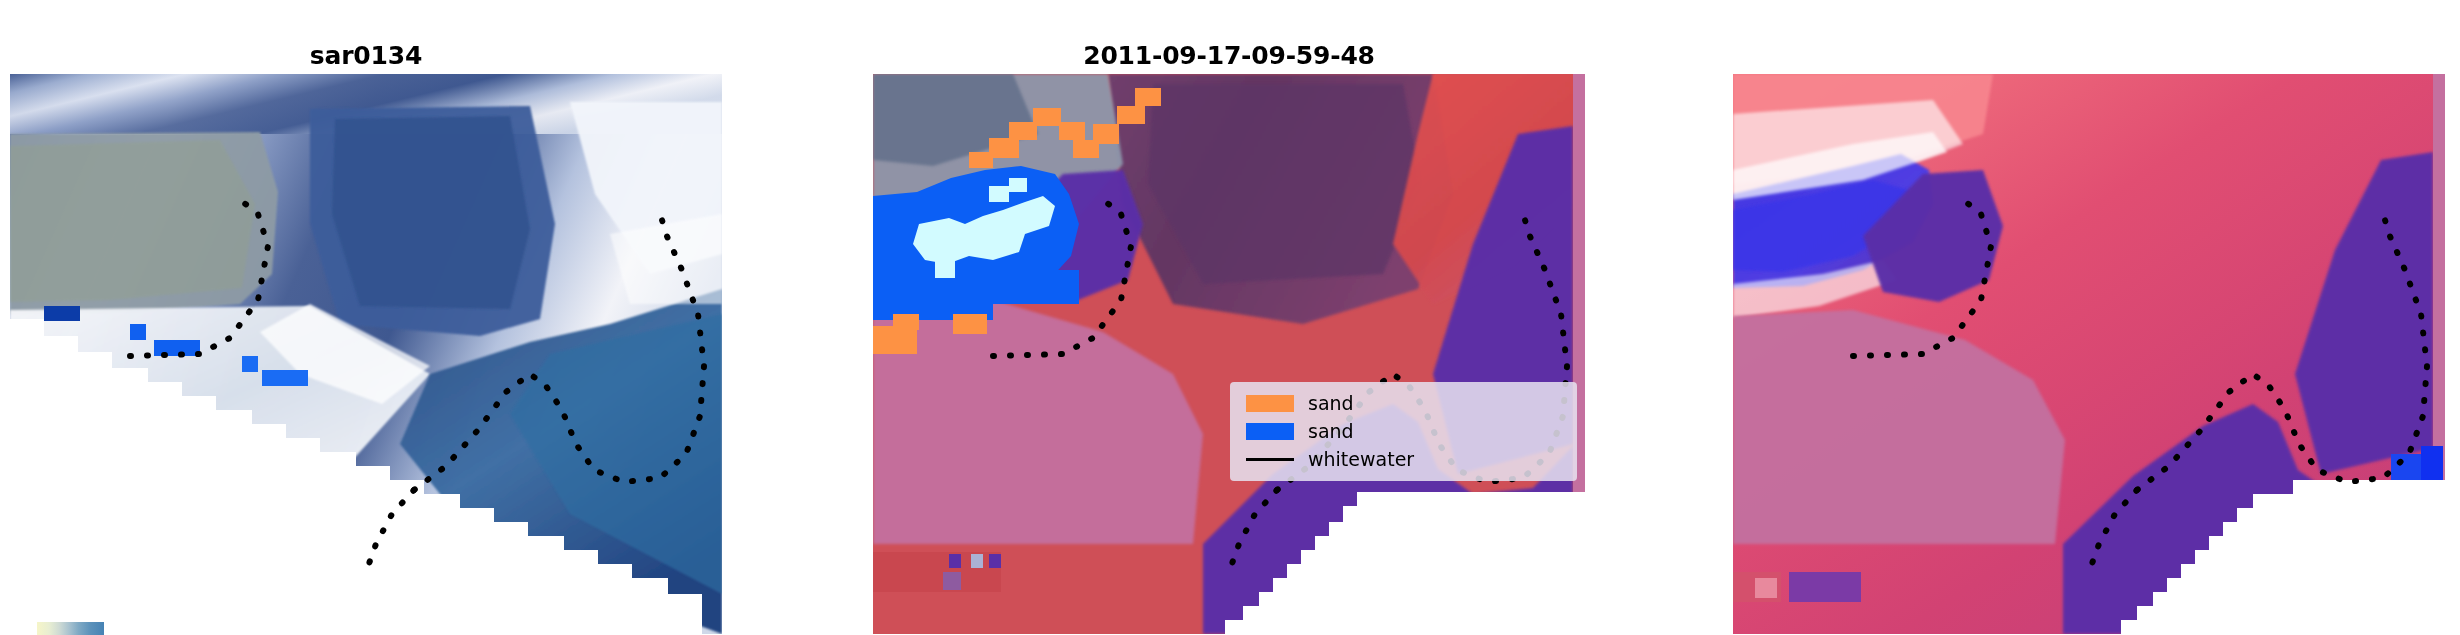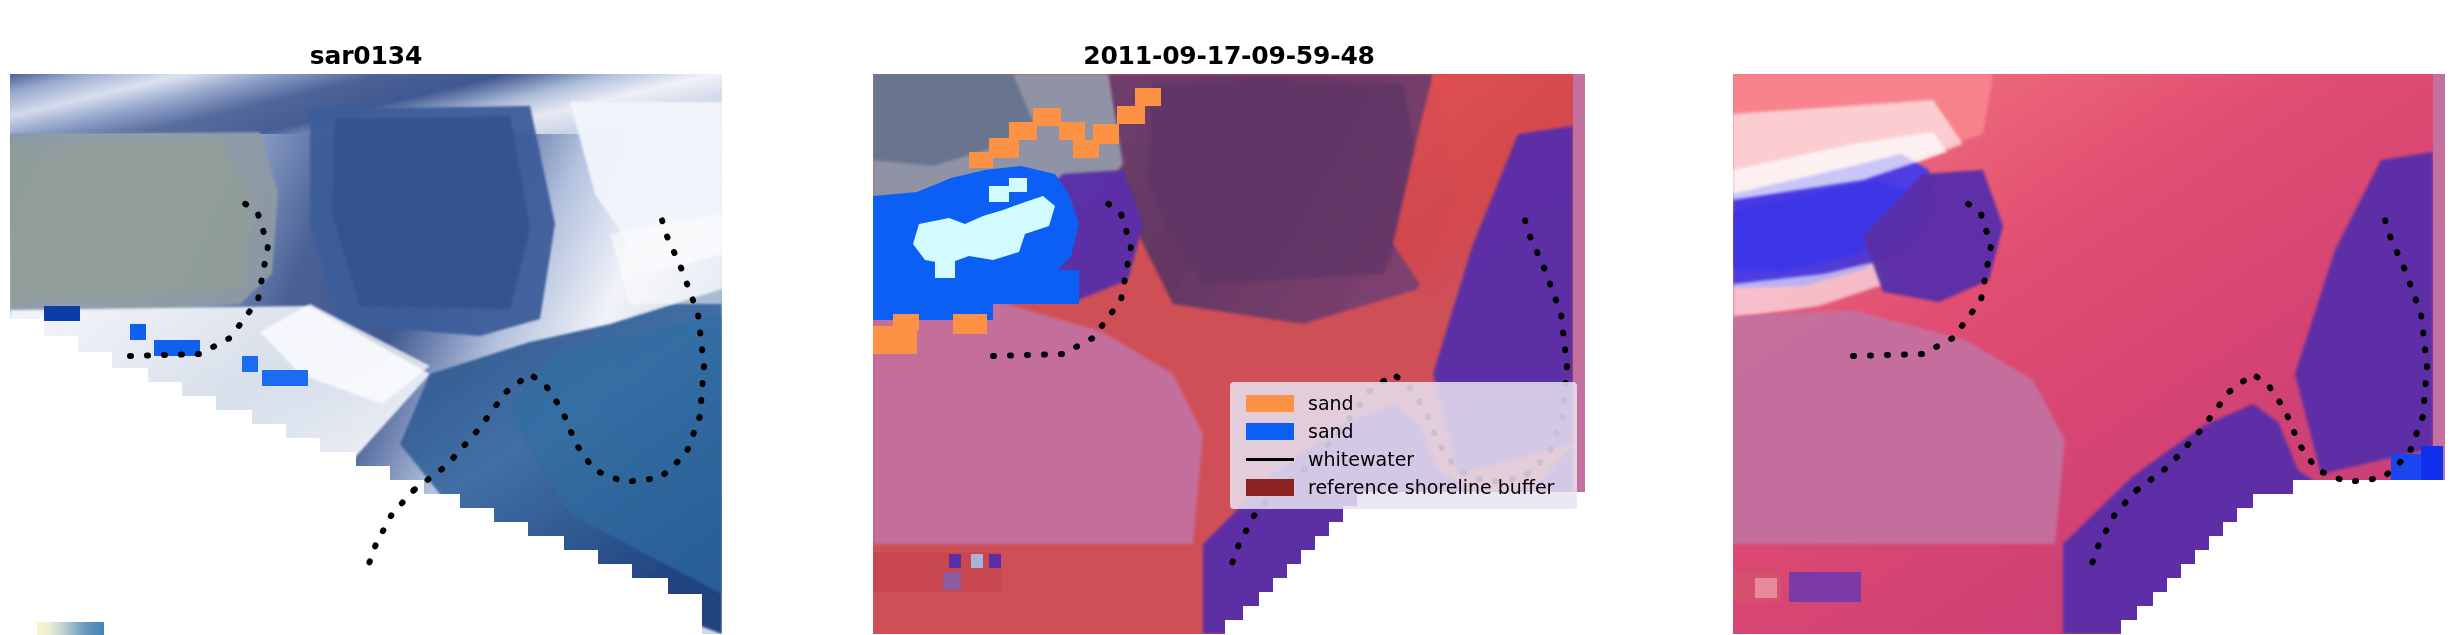--- a/index.html
+++ b/index.html
@@ -342,24 +342,20 @@
           <span class="legend-label">sand</span>
         </div>
         <div class="legend-row">
           <span class="legend-swatch" style="background:#0b5ff5"></span>
           <span class="legend-label">sand</span>
         </div>
         <div class="legend-row">
           <span class="legend-swatch line-swatch"></span>
           <span class="legend-label">whitewater</span>
         </div>
-        <div class="legend-row">
-          <span class="legend-swatch" style="background:#8d2222"></span>
-          <span class="legend-label">reference shoreline buffer</span>
-        </div>
       </div>
     </div>
   </div>
 
   <div class="panel" id="panel-2">
     <div class="axes">
       <div class="imglayer">
         <svg class="raster" viewBox="0 0 712 560" preserveAspectRatio="none">
           <defs>
             <linearGradient id="g2a" x1="0.15" y1="0" x2="0.9" y2="0.9">

